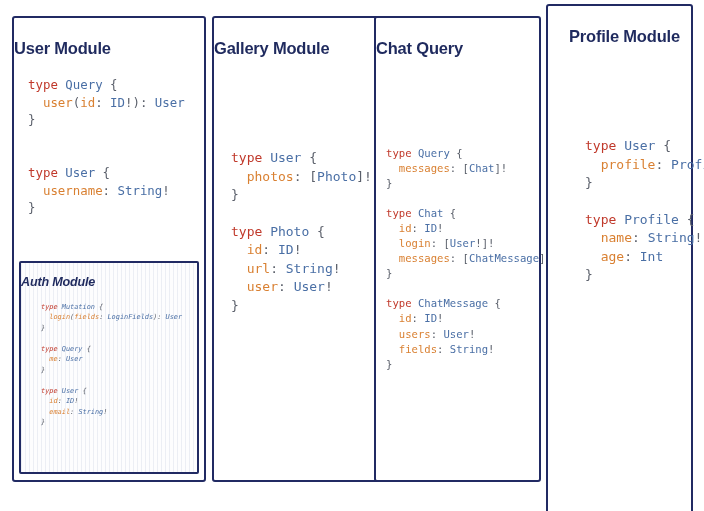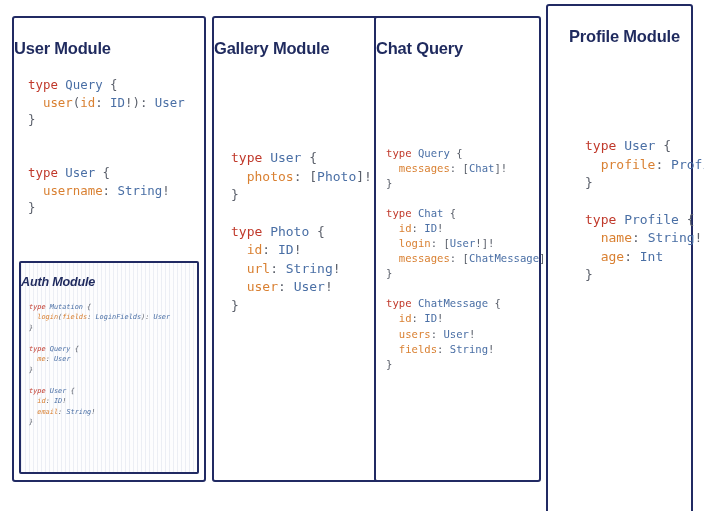--- a/index.html
+++ b/index.html
@@ -95,21 +95,21 @@
         rgba(255,255,255,0) 4px
       ),
       #fdfdfe;
     overflow: hidden;
     font-style: italic;
   }
   .subpanel > .panel-title {
     font-size: 12.6px;
     margin-top: 13px;
   }
-  #auth-code { margin: 12px 0 0 8px; }
+  #auth-code { margin: 12px 0 0 20px; }
 </style>
 </head>
 <body>
 
 <div id="board">
 
   <div class="panel" id="panel-user">
     <div class="panel-title">User Module</div>
     <pre class="code sz-lg" id="user-code"><span class="kw">type</span><span class="pn"> </span><span class="tn">Query</span><span class="pn"> {</span>
 <span class="pn">  </span><span class="fn">user</span><span class="pn">(</span><span class="fn">id</span><span class="pn">: </span><span class="tn">ID</span><span class="pn">!): </span><span class="tn">User</span>

